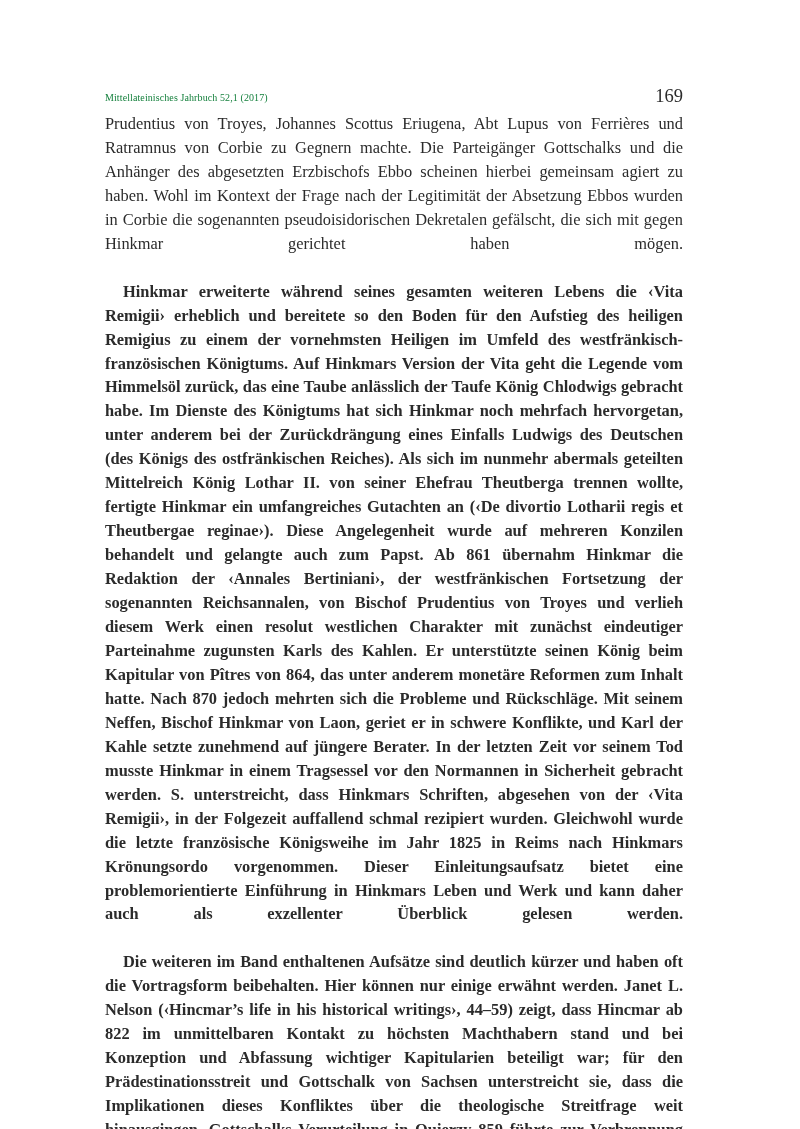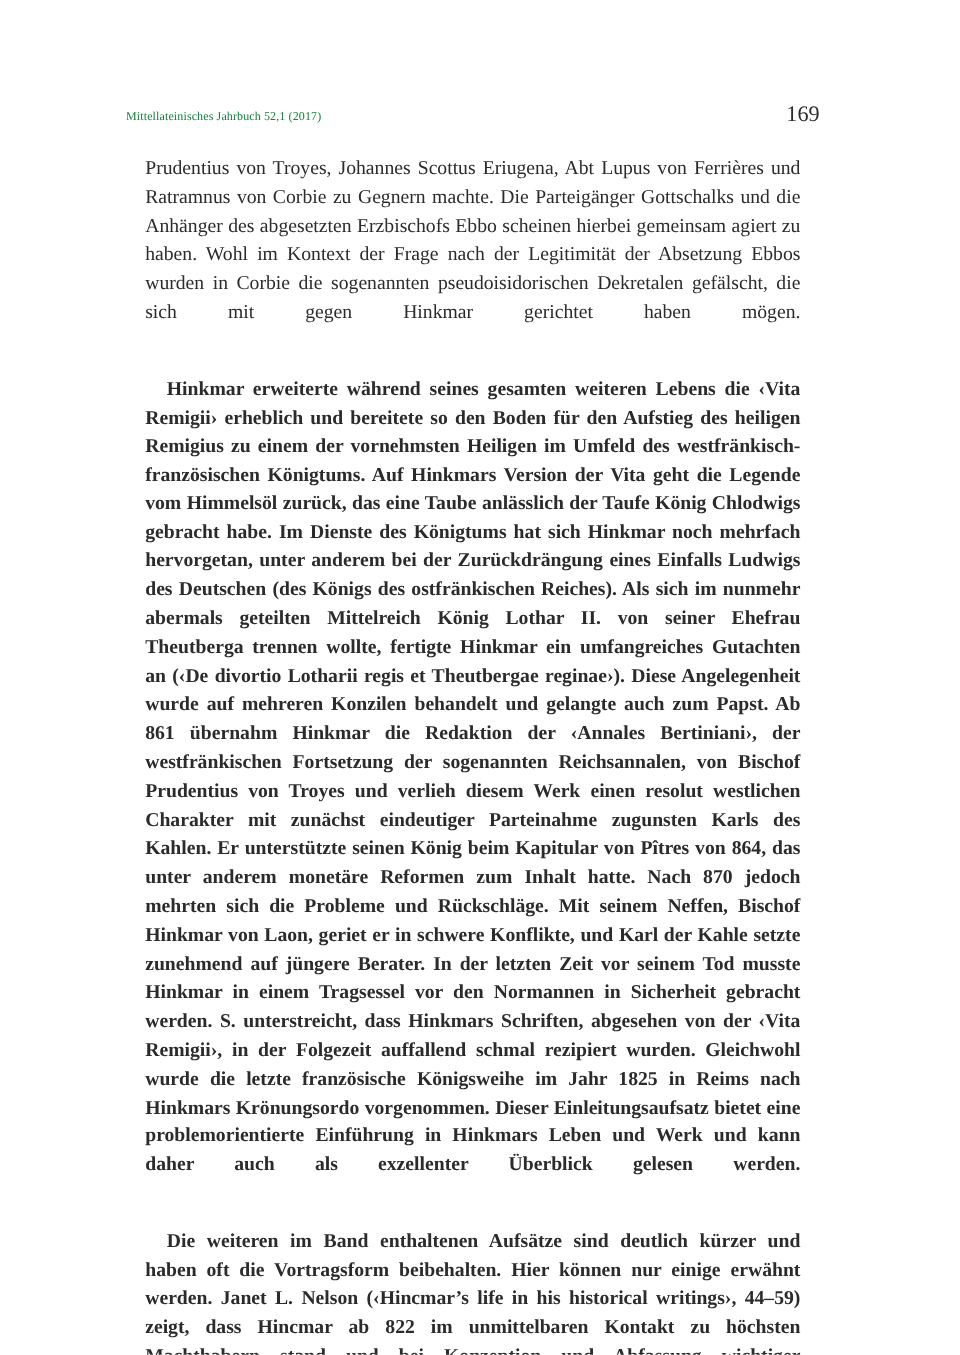--- a/index.html
+++ b/index.html
@@ -46,21 +46,21 @@
     top: 1px;
     margin-top: 16px;
   }
   .body-text {
     position: absolute;
     left: 105px;
     top: 112px;
     width: 578px;
   }
   .para {
-    margin: 16px;
+    margin: 0;
     font-size: 16.4px;
     line-height: 23.95px;
     text-align: justify;
     text-justify: inter-word;
     hyphens: none;
     color: #2b2b2b;
     word-spacing: 0.02em;
   }
   .para + .para {
     text-indent: 18px;

